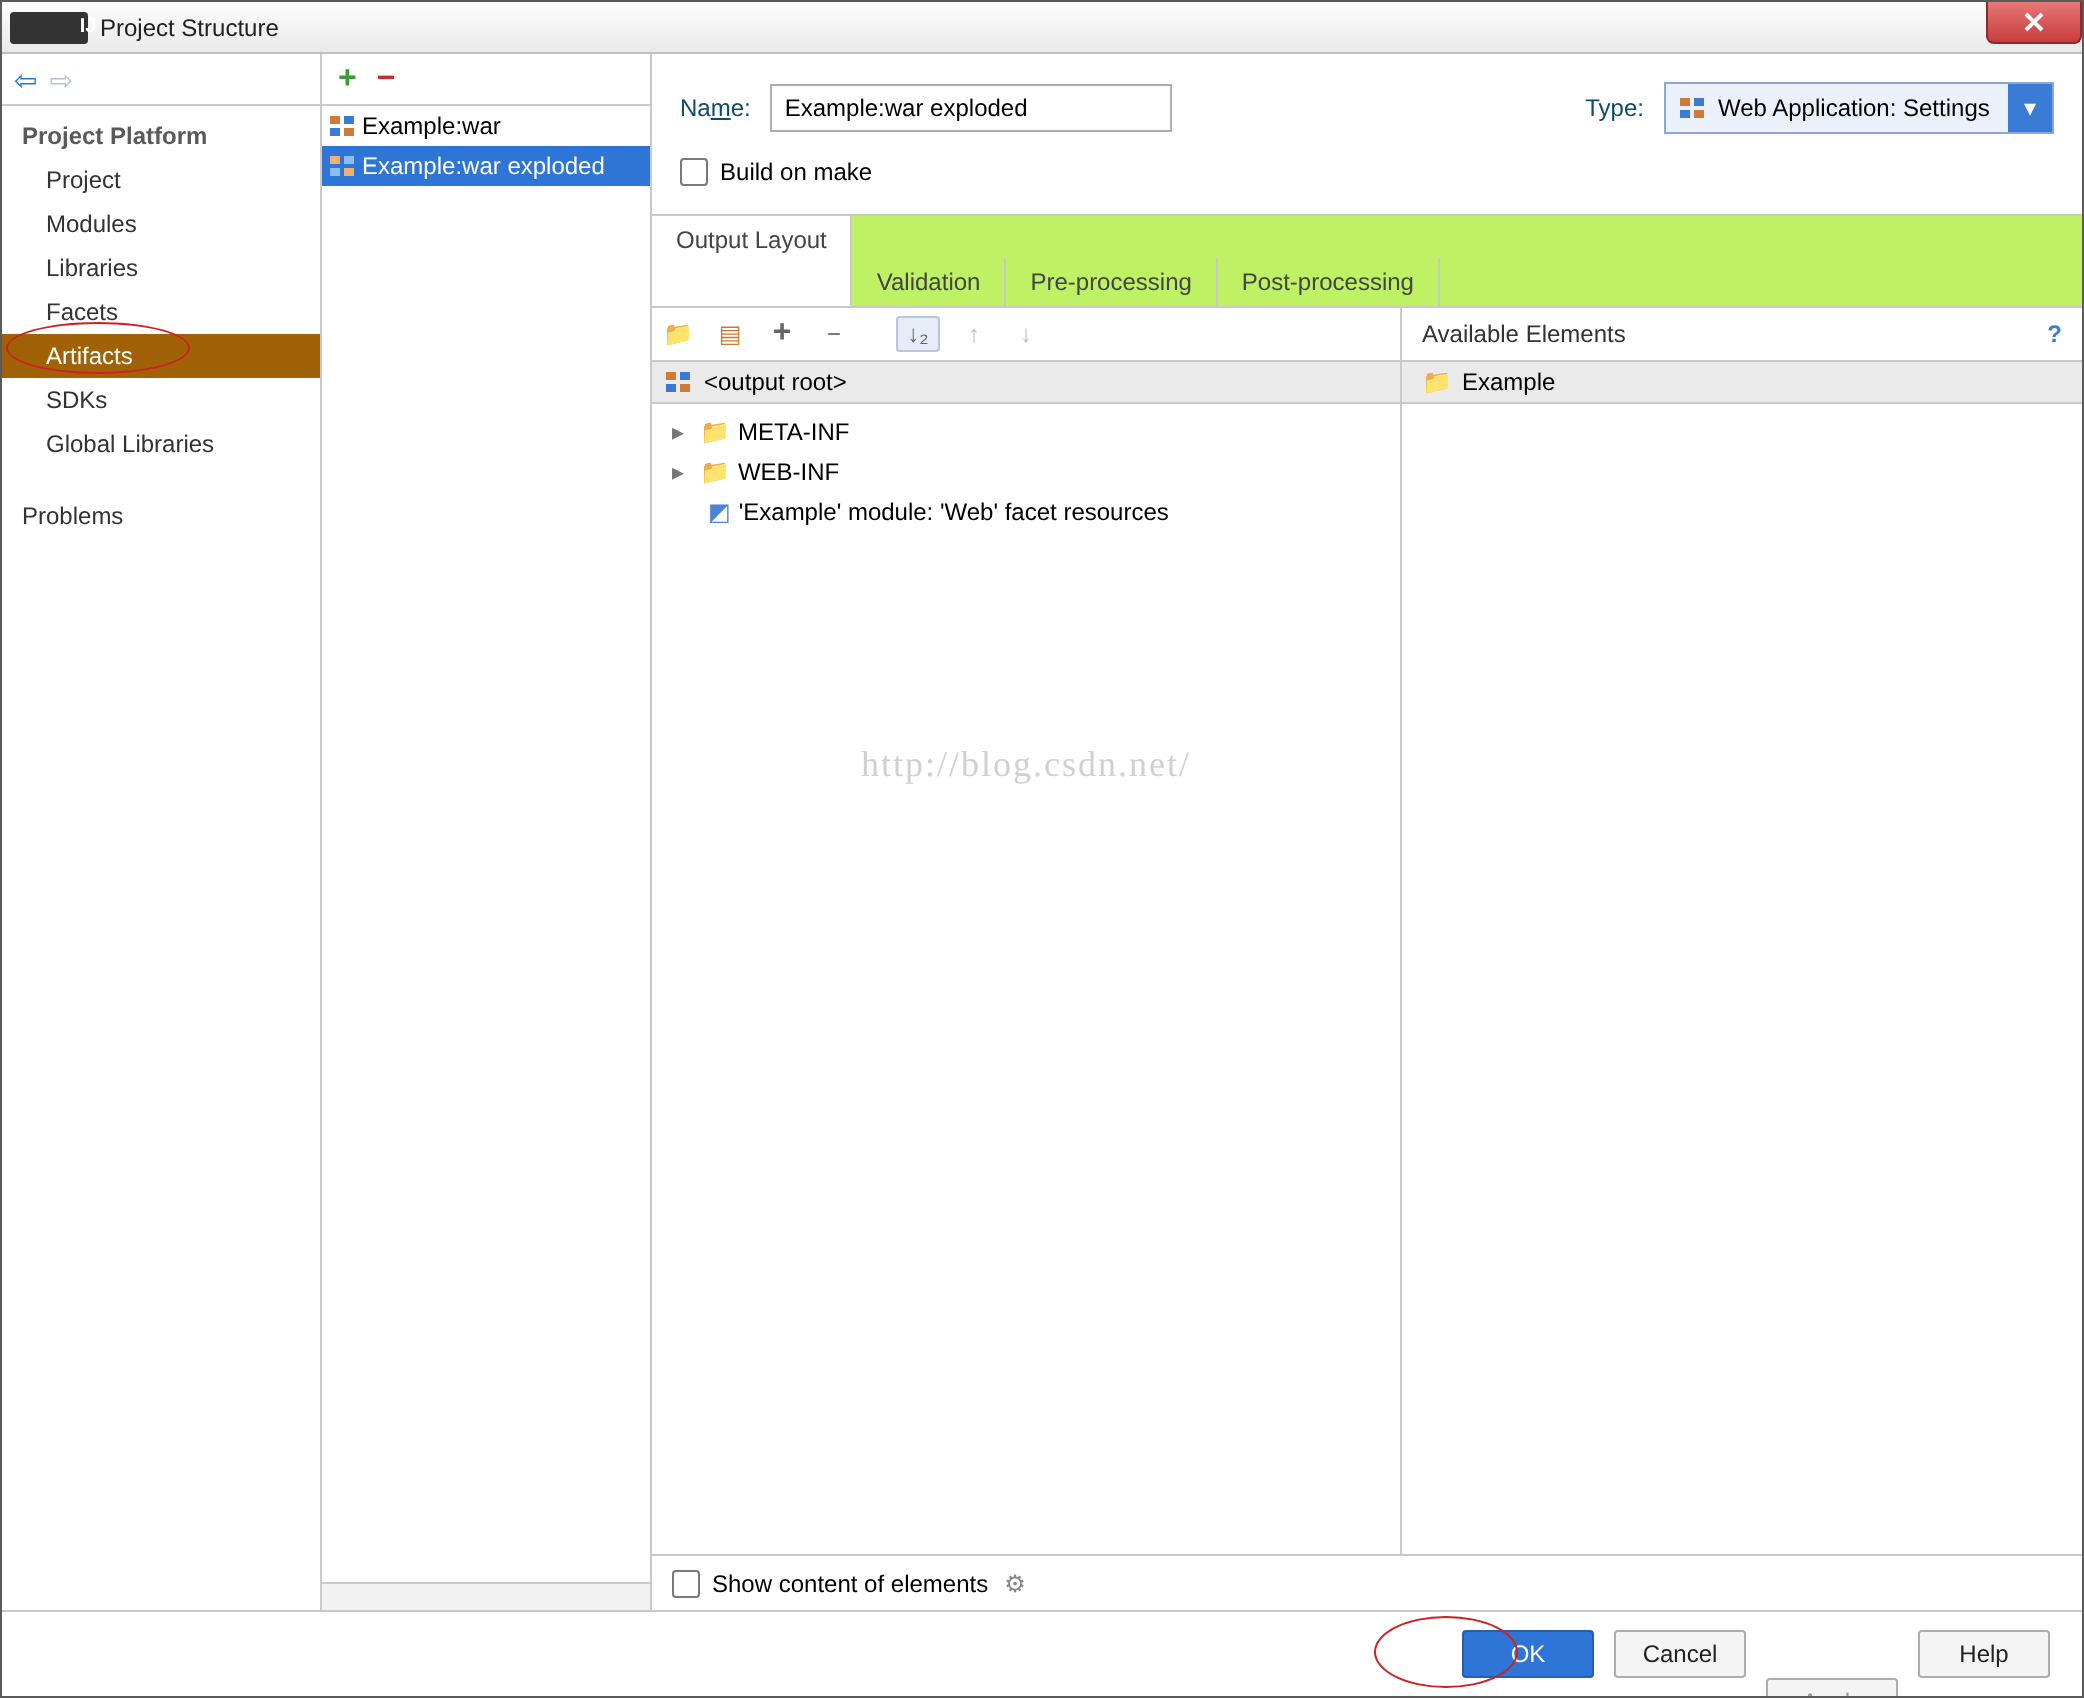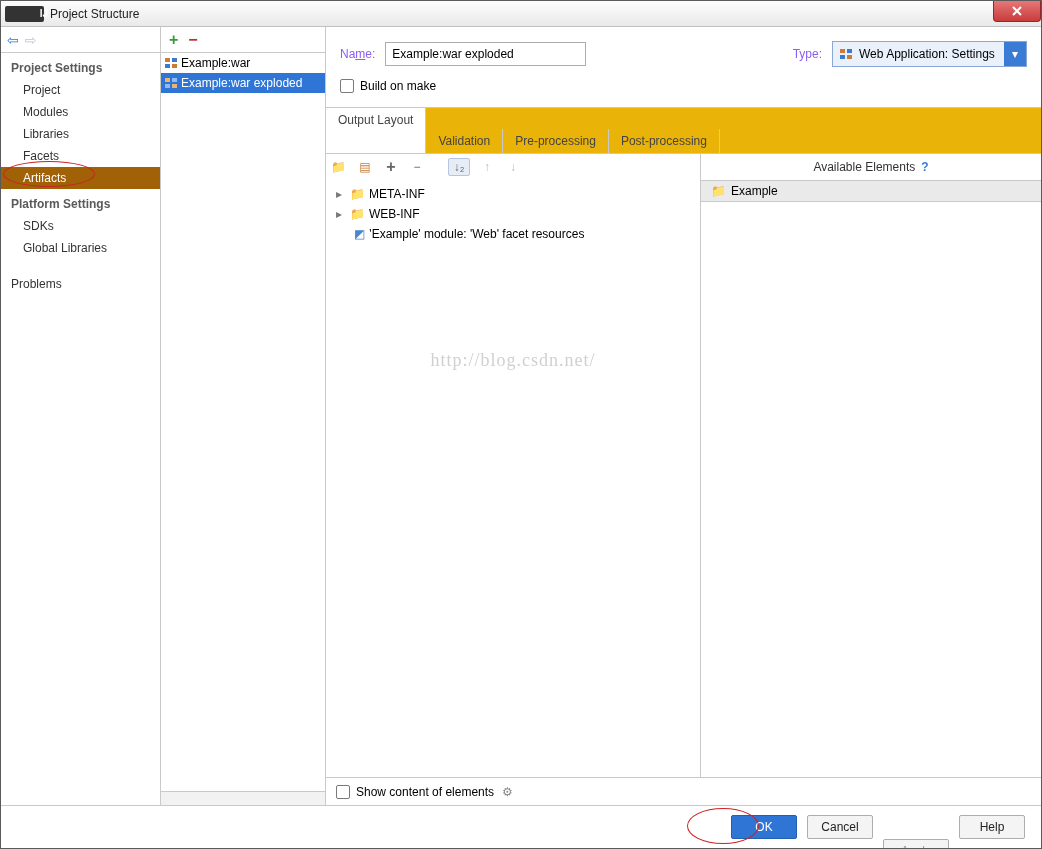--- a/index.html
+++ b/index.html
@@ -25,29 +25,29 @@
   .minus { color:#c03030; font-size:16px; font-weight:bold; }
   .mid-items { flex:1; overflow:auto; }
   .mid-item { padding:3px 6px 3px 20px; position:relative; }
   .mid-item .aicon { position:absolute;left:3px;top:3px;width:14px;height:14px; }
   .mid-item.selected { background:#2e75d6; color:#fff; }
   .mid-scroll { height:14px;border-top:1px solid #c9c9c9;background:#f2f2f2; }
 
   .main { flex:1; display:flex; flex-direction:column; overflow:hidden; padding:0 0 0 0; }
   .form-area { padding:14px 14px 6px 14px; }
   .row { display:flex; align-items:center; margin-bottom:12px; gap:10px; }
-  .lbl { color:#8b5cf6; }
+  .lbl { color:#0c4a6e; }
   .lbl .ul { text-decoration:underline; }
   .text-input { flex:1; height:24px; border:1px solid #adadad; background:#fff; padding:0 6px; }
   .type-combo { width:195px; height:26px; border:1px solid #8aa7d6; background:#eaf1fb; display:flex;align-items:center;padding:0 6px; position:relative; }
   .type-combo .dd { position:absolute;right:0;top:0;width:22px;height:100%;background:#3a7bd5; display:flex;align-items:center;justify-content:center;color:#fff; }
   .browse { width:24px;height:24px;border:1px solid #adadad;background:#f4f4f4;display:flex;align-items:center;justify-content:center; }
   .chk { width:14px;height:14px;border:1px solid #7a7a7a;border-radius:2px;display:inline-block;margin-right:6px;vertical-align:middle; }
 
-  .tabs { display:flex; border-top:1px solid #c9c9c9; border-bottom:1px solid #c9c9c9; background:#eab308; }
+  .tabs { display:flex; border-top:1px solid #c9c9c9; border-bottom:1px solid #c9c9c9; background:#bef264; }
   .tab { padding:5px 12px; border-right:1px solid #c9c9c9; color:#444;margin-top:21px; }
   .tab.active { background:#fff; border-top:1px solid #c9c9c9; margin-top:-1px; }
 
   .layout-body { flex:1; display:flex; overflow:hidden; }
   .tree-pane { flex:1; border-right:1px solid #c9c9c9; display:flex;flex-direction:column; }
   .tree-toolbar { height:26px; padding:0 4px; display:flex;align-items:center;gap:8px; }
   .tb-btn { width:18px;height:18px;display:flex;align-items:center;justify-content:center;color:#666; }
   .tree-header { background:#eaeaea; height:22px; display:flex;align-items:center; padding:0 6px; border-top:1px solid #c9c9c9; border-bottom:1px solid #c9c9c9; }
   .tree-header .root-icon{ width:14px;height:14px;display:inline-flex;align-items:center;justify-content:center;margin-right:6px; }
   .tree-area { flex:1; overflow:auto; padding:4px 0; position:relative; }
@@ -90,30 +90,29 @@
   </div>
 </div>
 
 <div class="content">
 
   <div class="left-nav">
     <div class="nav-top">
       <span class="arrow-btn">⇦</span>
       <span class="arrow-btn disabled">⇨</span>
     </div>
-    <div class="nav-group">Project Settings</div>
+    <div class="nav-group">Project Platform</div>
     <div class="nav-item">Project</div>
     <div class="nav-item">Modules</div>
     <div class="nav-item">Libraries</div>
     <div class="nav-item">Facets</div>
     <div style="position:relative">
       <div class="nav-item selected">Artifacts</div>
       <div class="red-ellipse" style="left:2px;top:-6px;width:92px;height:26px;"></div>
     </div>
-    <div class="nav-group">Platform Settings</div>
     <div class="nav-item">SDKs</div>
     <div class="nav-item">Global Libraries</div>
     <div style="height:14px"></div>
     <div class="nav-item" style="padding-left:10px">Problems</div>
   </div>
 
   <div class="mid-list">
     <div class="mid-top">
       <span class="plus">+</span>
       <span class="minus">−</span>
@@ -185,40 +184,53 @@
         <div class="tree-toolbar">
           <span class="tb-btn" style="color:#cc7a30">📁</span>
           <span class="tb-btn" style="color:#cc7a30">▤</span>
           <span class="tb-btn plus">+</span>
           <span class="tb-btn">−</span>
           <span style="width:6px"></span>
           <span class="tb-btn" style="background:#e7edf7;border:1px solid #b6c6e0;border-radius:2px;width:22px;">↓₂</span>
           <span class="tb-btn" style="color:#bbb">↑</span>
           <span class="tb-btn" style="color:#bbb">↓</span>
         </div>
+        <div style="display:flex">
+          <div class="tree-header" style="flex:1">
+            <span class="root-icon">
+              <svg width="14" height="14" viewBox="0 0 14 14">
+                  <rect x="1" y="2" width="5" height="4" fill="#d07a3a"></rect>
+                  <rect x="8" y="2" width="5" height="4" fill="#3a7ad0"></rect>
+                  <rect x="1" y="8" width="5" height="4" fill="#3a7ad0"></rect>
+                  <rect x="8" y="8" width="5" height="4" fill="#d07a3a"></rect>
+                </svg>
+            </span>
+            <span>&lt;output root&gt;</span>
+          </div>
+        </div>
         <div class="tree-area">
           <div class="tree-row">
             <span class="tri">▸</span>
             <span class="folder">📁</span>
             <span>META-INF</span>
           </div>
           <div class="tree-row">
             <span class="tri">▸</span>
             <span class="folder">📁</span>
             <span>WEB-INF</span>
           </div>
           <div class="tree-row indent">
             <span class="bluefile">◩</span>
             <span>'Example' module: 'Web' facet resources</span>
           </div>
           <div class="watermark">http://blog.csdn.net/</div>
         </div>
       </div>
       <div class="avail-pane">
-        <div class="avail-header" style="justify-content:center">
+        <div class="avail-header" style="justify-content:space-between">
           <span>Available Elements</span>
           <span class="q">?</span>
         </div>
         <div class="avail-list">
           <div class="avail-item">
             <span class="fold">📁</span>
             <span>Example</span>
           </div>
         </div>
       </div>

